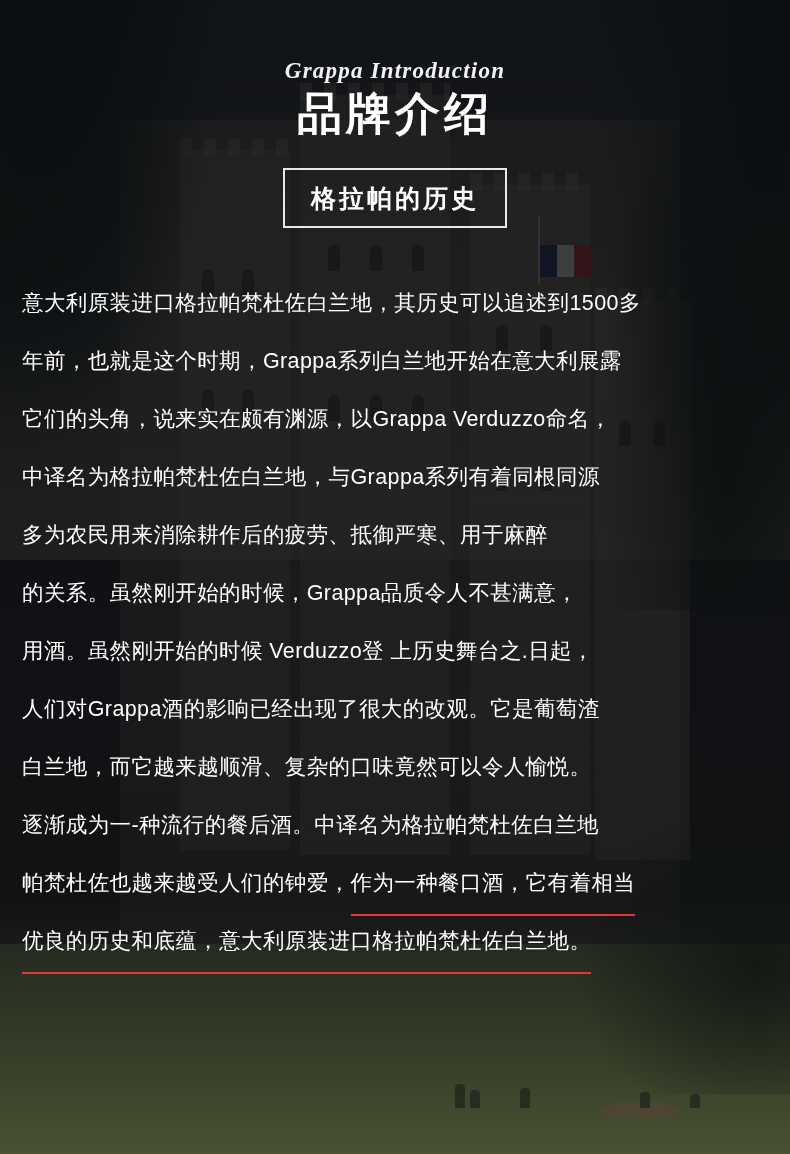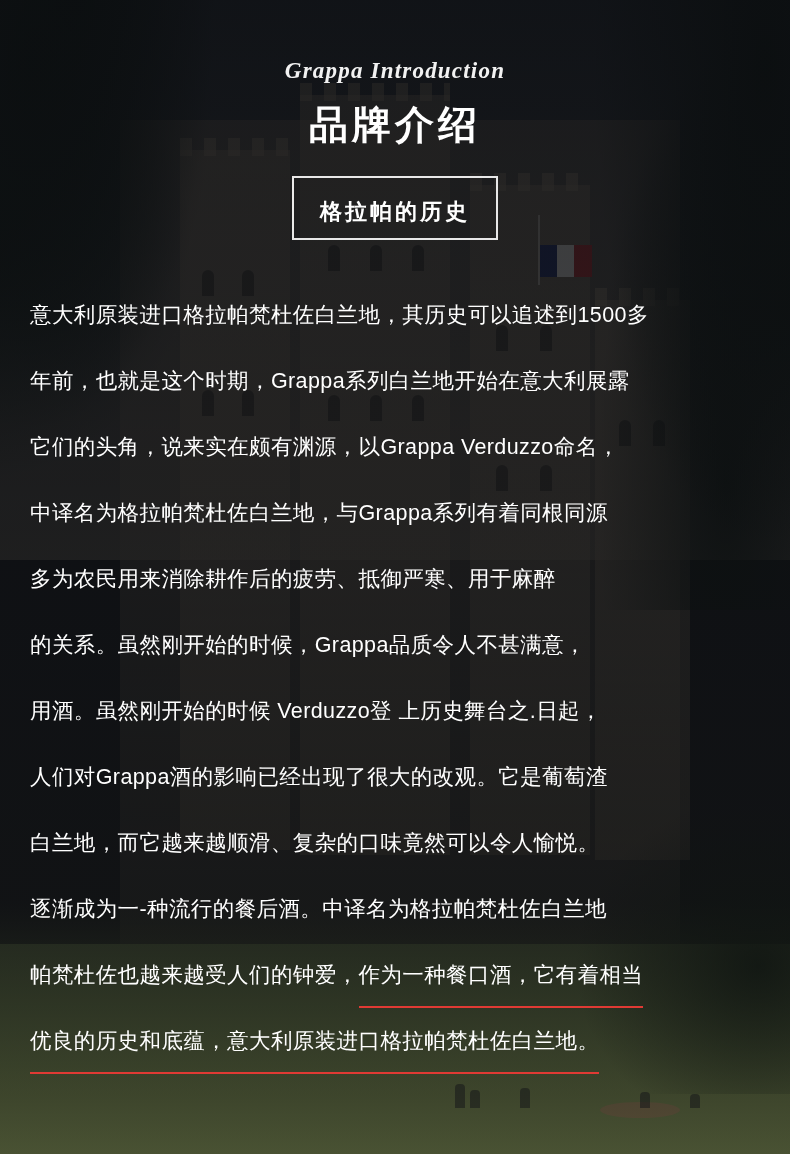--- a/index.html
+++ b/index.html
@@ -173,52 +173,51 @@
     text-align: center;
     font-family: "Liberation Serif", serif;
     font-style: italic;
     font-weight: 700;
     font-size: 23px;
     letter-spacing: 1.2px;
     color: #f2f2f2;
   }
 
   .title {
-    margin-top: 14px;
     text-align: center;
-    font-size: 39px;
+    font-size: 45px;
     font-weight: 700;
     letter-spacing: 4px;
     color: #ffffff;
   }
 
   .subtitle-wrap {
     margin-top: 24px;
     display: flex;
     justify-content: center;
   }
   .subtitle {
     border: 2px solid #e8e8e8;
-    padding: 19px 26px 11px;
-    font-size: 22px;
+    padding: 12px 26px 11px;
+    font-size: 25px;
     font-weight: 700;
     letter-spacing: 3px;
     color: #ffffff;
   }
 
   .body-text {
     margin: 46px 6px 0 6px;
     font-size: 21.5px;
     line-height: 58px;
     color: #ffffff;
     letter-spacing: 0.4px;
     text-align: justify;
   }
   .body-text p {
-    margin: 8px;
+    margin: 0;
   }
   .underlined {
     border-bottom: 2px solid #e03a34;
     padding-bottom: 19px;
   }
 </style>
 </head>
 <body>
 
 <div class="page">

